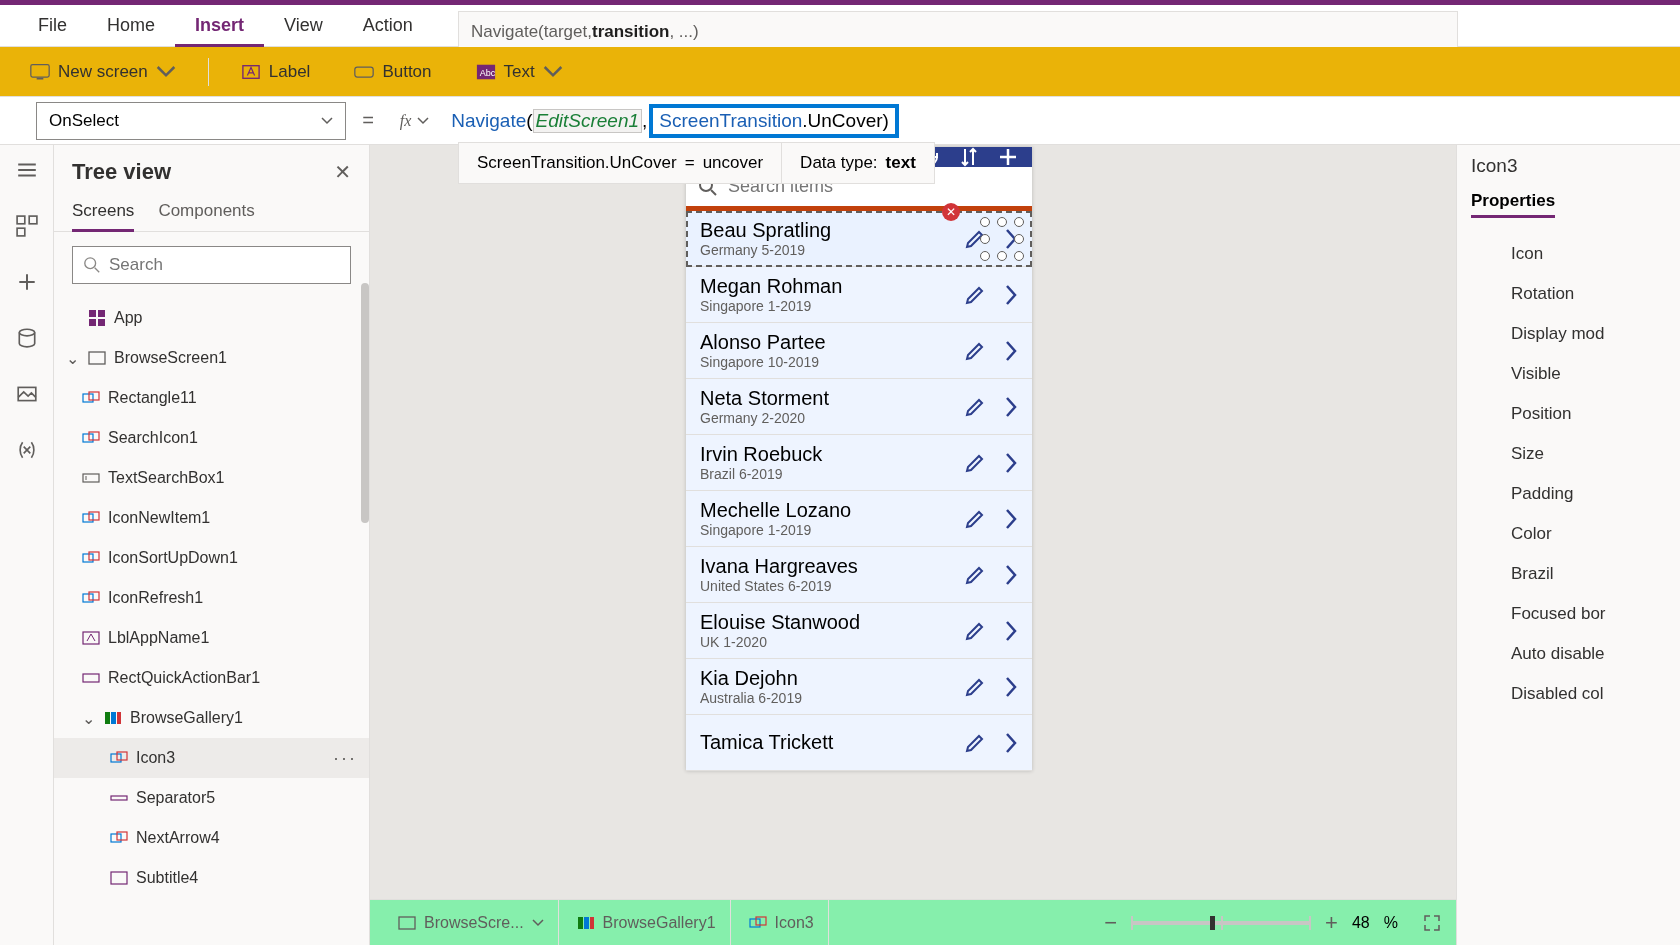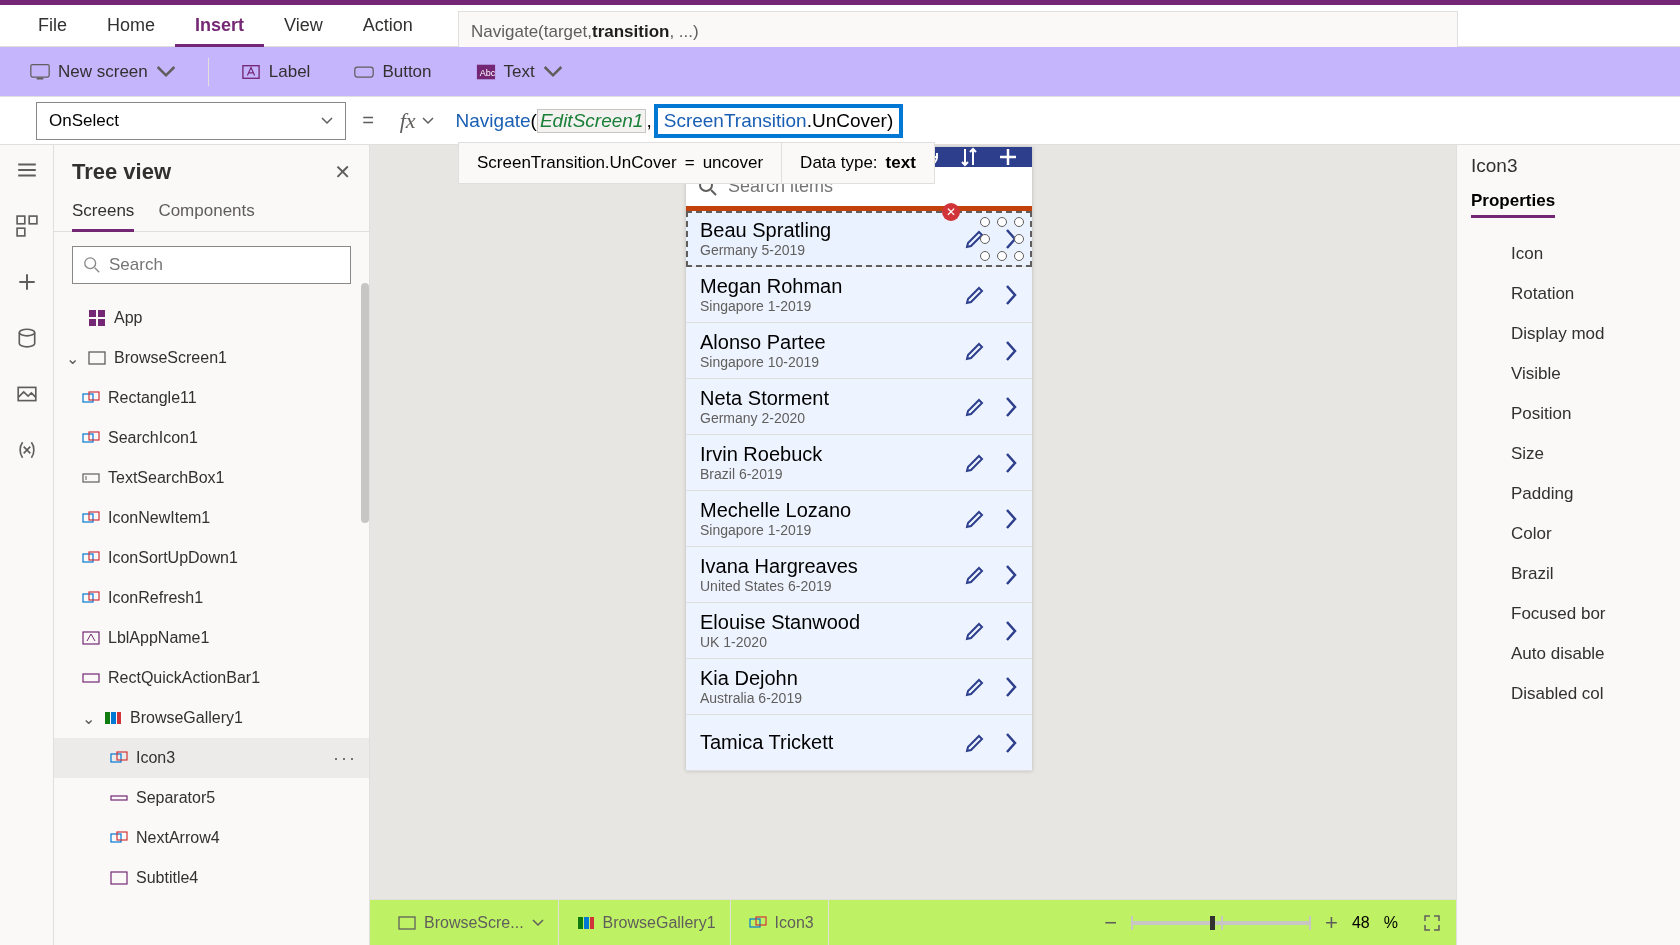--- a/index.html
+++ b/index.html
@@ -7,38 +7,38 @@
 
 
 .top-bar { height: 5px; background: #742774; }
 
 
 .menu-bar { height: 42px; display: flex; align-items: center; padding: 0 18px; border-bottom: 1px solid #e1dfdd; background: #fff; }
 .menu-item { padding: 0 20px; font-size: 18px; color: #323130; cursor: pointer; }
 .menu-item.active { color: #742774; font-weight: 600; border-bottom: 3px solid #742774; padding-bottom: 8px; margin-bottom: -11px; }
 
 
-.toolbar { height: 50px; display: flex; align-items: center; padding: 0 18px; gap: 20px; border-bottom: 1px solid #e1dfdd; background: #c4b5fd; }
+.toolbar { height: 50px; display: flex; align-items: center; padding: 0 18px; gap: 20px; border-bottom: 1px solid #e1dfdd; background: #eab308; }
 .tool-btn { display: flex; align-items: center; gap: 8px; padding: 6px 12px; font-size: 17px; color: #323130; cursor: pointer; border: none; background: none; }
 .tool-btn svg { width: 20px; height: 18px; }
 .chevron-small { width: 12px; height: 8px; }
 
 
 .signature-hint { position: absolute; left: 458px; top: 6px; height: 42px; display: flex; align-items: center; padding: 0 12px; font-size: 17px; color: #605e5c; background: #faf9f8; border: 1px solid #e1dfdd; width: 1000px; }
 .signature-hint b { color: #201f1e; font-weight: 600; }
 
 
 .param-desc { position: absolute; left: 458px; top: 50px; height: 48px; display: flex; align-items: center; padding: 0 12px; font-size: 17px; color: #605e5c; background: #faf9f8; border: 1px solid #e1dfdd; border-top: none; width: 1000px; }
 .param-desc b { color: #201f1e; font-weight: 600; margin-right: 4px; }
 
 
 .formula-row { height: 48px; display: flex; align-items: center; padding: 0 18px 0 36px; background: #fff; border-bottom: 1px solid #e1dfdd; position: relative; }
 .property-select { width: 310px; height: 38px; border: 1px solid #8a8886; padding: 0 12px; font-size: 17px; display: flex; align-items: center; justify-content: space-between; background: #fff; }
 .equals-sign { padding: 0 16px; font-size: 20px; font-style: italic; color: #605e5c; }
-.fx-btn { display: flex; align-items: center; gap: 6px; font-style: italic; font-size: 22px; color: #605e5c; padding: 0 10px; }
+.fx-btn { display: flex; align-items: center; gap: 6px; font-style: italic; font-size: 16px; color: #605e5c; padding: 0 10px; }
 .formula-input { flex: 1; padding: 0 12px; font-size: 19px; font-family: "Consolas", monospace; height: 100%; display: flex; align-items: center; }
 .formula-token-fn { color: #1a5fb4; }
 .formula-token-arg1 { color: #1a7f37; font-style: italic; background: #f3f2f1; padding: 0 2px; border: 1px solid #c8c6c4; }
 .formula-token-arg2 { color: #1a5fb4; }
 .formula-highlight { border: 4px solid #0078d4; padding: 2px 6px; margin: 0 2px; }
 
 
 .result-bar { position: absolute; left: 458px; top: 142px; height: 42px; display: flex; align-items: center; background: #faf9f8; border: 1px solid #e1dfdd; font-size: 17px; z-index: 5; }
 .result-bar .seg { padding: 0 18px; border-right: 1px solid #e1dfdd; height: 100%; display: flex; align-items: center; gap: 8px; }
 .result-bar b { font-weight: 600; }
@@ -86,21 +86,21 @@
 .edit-icon { width: 22px; height: 22px; color: #2c3e8c; }
 .next-icon { width: 14px; height: 22px; color: #2c3e8c; }
 
 
 .selected-item { outline: 2px dashed #605e5c; outline-offset: -2px; }
 .sel-badge-x { position: absolute; right: 72px; top: -8px; width: 18px; height: 18px; border-radius: 50%; background: #d13438; color: #fff; font-size: 12px; display: flex; align-items: center; justify-content: center; }
 .sel-handles { position: absolute; right: 8px; top: 6px; width: 44px; height: 44px; }
 .sel-handles .h { position: absolute; width: 10px; height: 10px; border: 1px solid #605e5c; background: #fff; border-radius: 50%; }
 
 
-.canvas-footer { height: 46px; background: #bef264; border-top: 1px solid #e1dfdd; display: flex; align-items: center; padding: 0 14px; gap: 4px; font-size: 16px; }
+.canvas-footer { height: 46px; background: #86efac; border-top: 1px solid #e1dfdd; display: flex; align-items: center; padding: 0 14px; gap: 4px; font-size: 16px; }
 .crumb { display: flex; align-items: center; gap: 8px; padding: 0 14px; height: 100%; border-right: 1px solid #e1dfdd; cursor: pointer; color: #605e5c; }
 .crumb .crumb-icon { width: 18px; height: 16px; }
 .zoom-group { margin-left: auto; display: flex; align-items: center; gap: 14px; }
 .zoom-slider { width: 180px; height: 4px; background: #c8c6c4; position: relative; }
 .zoom-slider .tick { position: absolute; top: -5px; width: 2px; height: 14px; background: #c8c6c4; }
 .zoom-slider .thumb { position: absolute; top: -5px; width: 5px; height: 14px; background: #323130; left: 44%; }
 
 
 .props { width: 224px; background: #faf9f8; border-left: 1px solid #e1dfdd; padding: 10px 14px; font-size: 17px; overflow: hidden;}
 .props-title { font-size: 19px; margin-bottom: 14px; color: #323130; }

